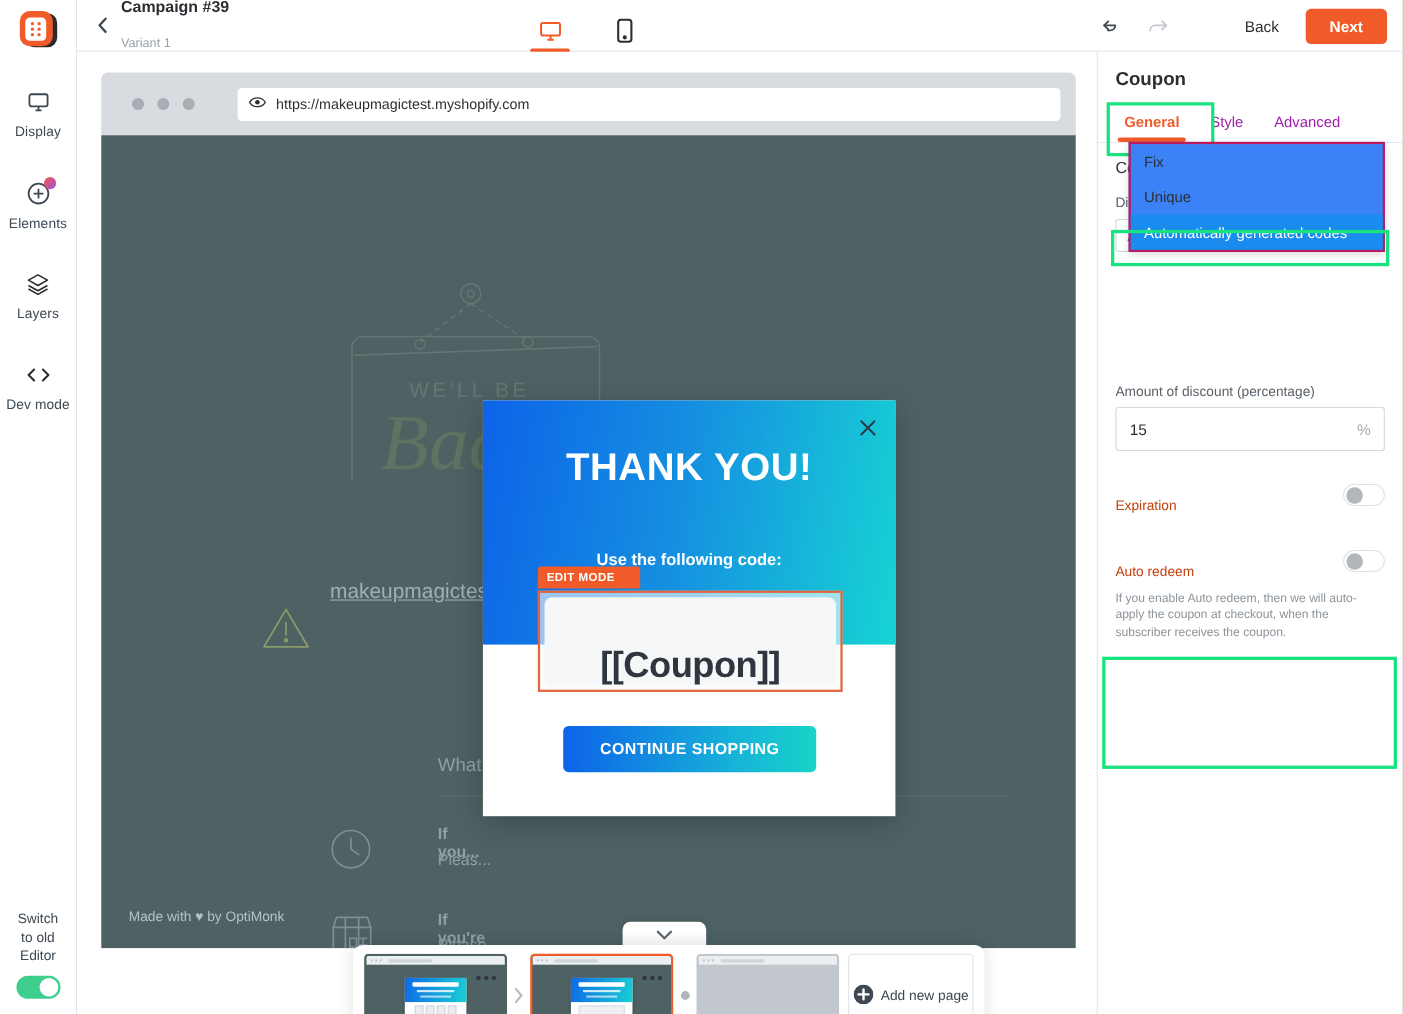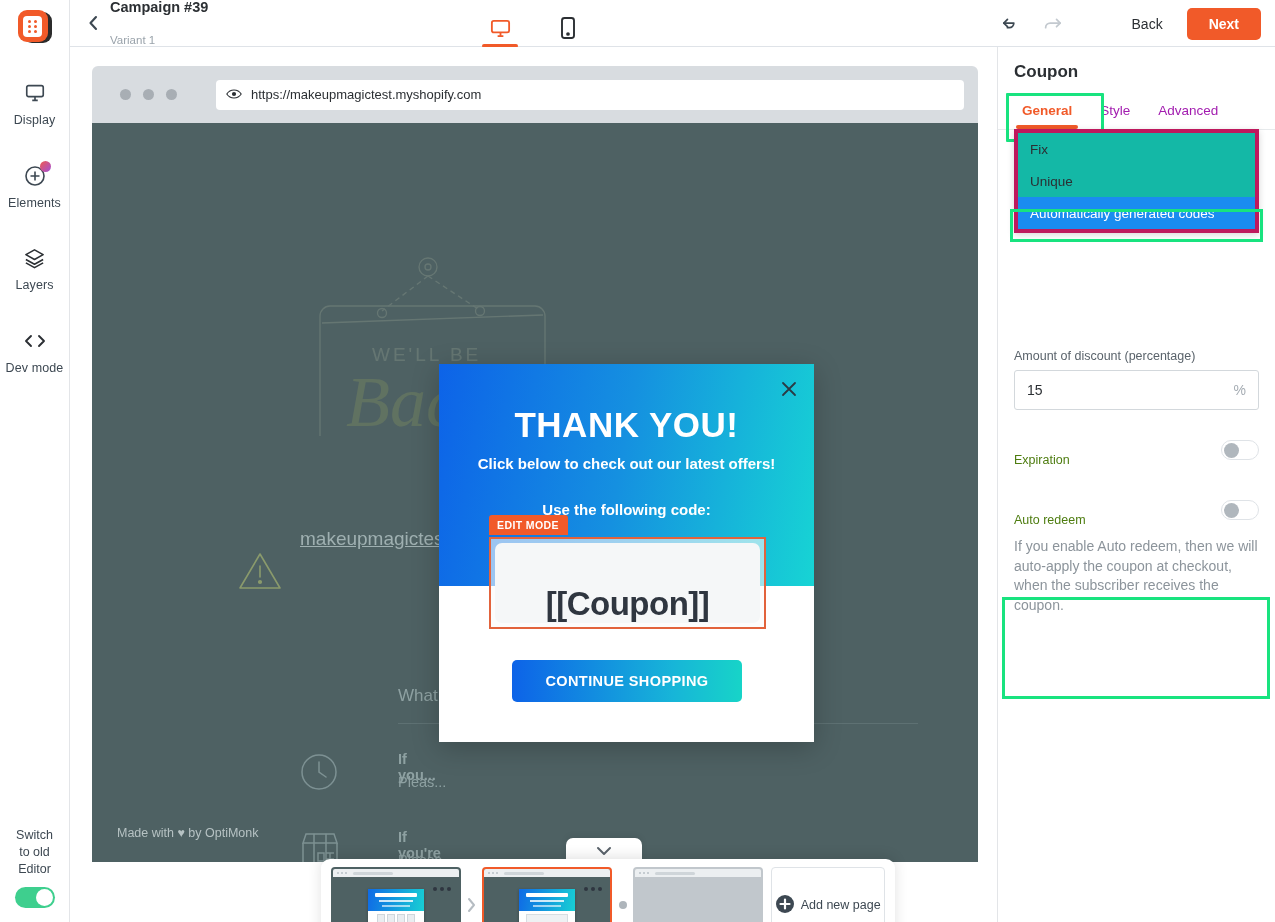--- a/index.html
+++ b/index.html
@@ -180,21 +180,21 @@
   .popup-h3 {
     position: absolute; left: 0; top: 137px; width: 375px; text-align: center;
     font-size: 15px; font-weight: 700; color: #fff;
   }
   .coupon-wrap {
     position: absolute; left: 50px; top: 173px; width: 277px; height: 92px;
   }
   .edit-tag {
     position: absolute; left: 0; top: -22px; background: #f15a29; color: #fff;
     font-size: 10.5px; font-weight: 700; letter-spacing: .4px;
-    padding: 4px 9px 4px 8px; border-radius: 3px 3px 0 0;
+    padding: 4px 23px 4px 8px; border-radius: 3px 3px 0 0;
   }
   .coupon-box {
     position: absolute; left: 0; top: 0; width: 277px; height: 92px;
     border: 2px solid #e2633c; background: rgba(250,250,250,.6);
     padding: 4px;
   }
   .coupon-inner {
     width: 100%; height: 100%; background: #f5f7f8; border-radius: 7px;
     display: flex; align-items: flex-end; justify-content: center;
   }
@@ -290,48 +290,48 @@
     font-size: 11.5px; font-weight: 700;
     background: linear-gradient(100deg,#ef3f3f 0%,#e0524e 35%,#9b56d6 100%);
   }
   .select-box {
     margin-top: 7px; height: 30px; border: 1px solid #d3d8dc; border-radius: 3px;
     display: flex; align-items: center; padding: 0 10px; font-size: 13.5px; color: #2b2f33;
     cursor: pointer; position: relative; background: #fff;
   }
   .select-box .chev { position: absolute; right: 9px; top: 8px; color: #9aa3ab; }
   .dropdown {
-    position: absolute; left: 16px; right: 16px; top: 82px;
-    background: #14b8a6; border: 4px solid #be185d; box-shadow: 0 2px 7px rgba(0,0,0,.16);
+    position: absolute; left: 28px; right: 16px; top: 82px;
+    background: #3b82f6; border: 2px solid #be185d; box-shadow: 0 2px 7px rgba(0,0,0,.16);
     z-index: 30;
   }
   .dd-item { height: 32px; display: flex; align-items: center; padding: 0 12px; font-size: 13.5px; color: #2b2f33; cursor: pointer; }
   .dd-item.sel { background: #1a8cf0; color: #fff; }
   .dd-hl {
     position: absolute; left: 12px; right: 12px; top: 162px; height: 33px;
     border: 3px solid #18e37f; pointer-events: none; z-index: 31;
   }
   .input-box {
     margin-top: 7px; height: 34px; border: 1px solid #d3d8dc; border-radius: 3px;
     display: flex; align-items: center; padding: 0 12px; font-size: 14px; color: #2b2f33;
     position: relative; background: #fff;
   }
   .input-box .suffix { position: absolute; right: 12px; color: #a5acb3; font-size: 14px; }
   .input-tall { height: 40px; }
   .toggle-row {
     padding: 0 16px; margin-top: 18px; display: flex; align-items: center; justify-content: space-between;
   }
-  .toggle-row .lbl { font-size: 12.5px; color: #4d7c0f; margin-top: 20px; }
+  .toggle-row .lbl { font-size: 12.5px; color: #c2410c; margin-top: 20px; }
   .toggle-off {
     width: 38px; height: 20px; border-radius: 10px; background: #fff; border: 1px solid #dfe3e7;
     position: relative; cursor: pointer;
   }
   .toggle-off .knob { position: absolute; left: 2px; top: 2px; width: 15px; height: 15px; border-radius: 50%; background: #b0b7bd; }
   .help-text {
-    padding: 0 16px; margin-top: 10px; font-size: 14px; color: #8c949b; line-height: 1.4;
+    padding: 0 16px; margin-top: 10px; font-size: 11px; color: #8c949b; line-height: 1.4;
   }
   .auto-hl {
     position: absolute; left: 4px; top: 550px; width: 268px; height: 102px;
     border: 3px solid #18e37f; pointer-events: none;
   }
 </style>
 </head>
 <body>
 
 <div id="app">
@@ -534,21 +534,20 @@
       <div class="popup">
         <div class="popup-top"></div>
 
         <div class="popup-close">
           <svg width="18" height="18" viewBox="0 0 18 18" fill="none" stroke="#2b3a45" stroke-width="1.8" stroke-linecap="round">
             <path d="M3 3l12 12M15 3L3 15"></path>
           </svg>
         </div>
 
         <div class="popup-h1">THANK YOU!</div>
-        <div class="popup-h2">Click below to check out our latest offers!</div>
         <div class="popup-h3">Use the following code:</div>
 
         <div class="coupon-wrap">
           <div class="edit-tag">EDIT MODE</div>
           <div class="coupon-box">
             <div class="coupon-inner">
               <span class="coupon-text">[[Coupon]]</span>
             </div>
           </div>
         </div>

